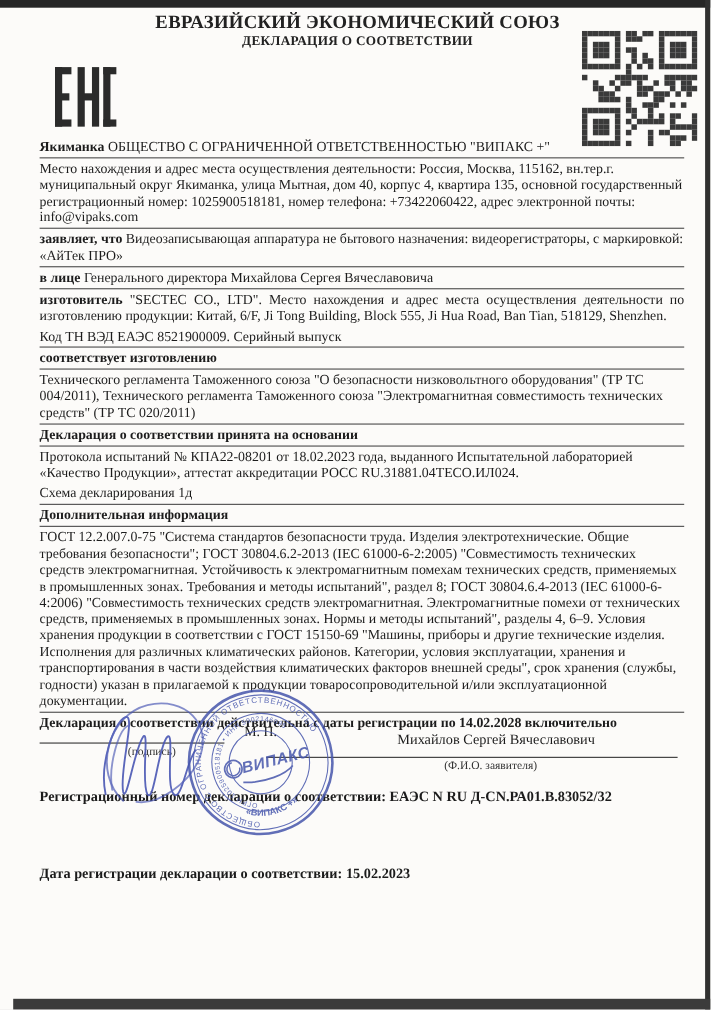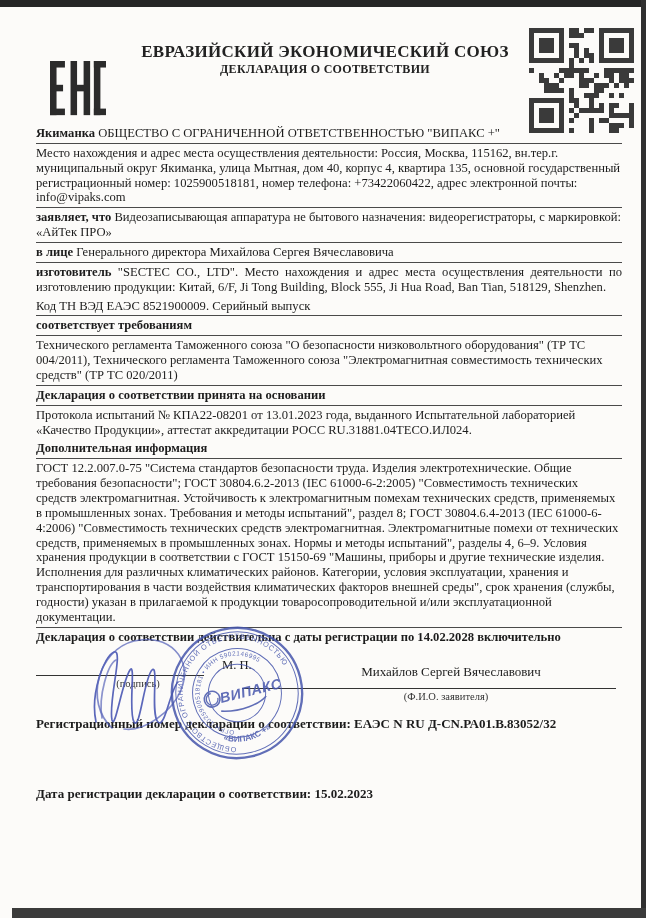--- a/index.html
+++ b/index.html
@@ -10,21 +10,21 @@
     font-family:"Liberation Serif","DejaVu Serif",serif;
     color:#1c1c1c;
     overflow:hidden;
   }
   
   .scan-top{position:absolute;left:0;top:0;width:646px;height:7px;background:#262626;}
   .scan-right{position:absolute;right:0;top:0;width:5px;height:918px;background:#303030;}
   .scan-bottom{position:absolute;left:12px;right:0;top:908px;height:10px;background:#3b3b3b;}
 
   .header-title{
-    position:absolute;left:120px;top:42px;width:410px;
+    position:absolute;left:120px;top:10px;width:410px;
     text-align:center;font-weight:bold;line-height:1.18;
     letter-spacing:.3px;color:#222;
   }
   .header-title .t1{font-size:17px;}
   .header-title .t2{font-size:12px;}
 
   .eac-logo{position:absolute;left:50px;top:60px;}
   .qr{position:absolute;left:529px;top:28px;width:105px;height:105px;}
 
   .content{
@@ -315,30 +315,33 @@
       <span>Генерального директора Михайлова Сергея Вячеславовича</span>
     </div>
     <div class="row just">
       <span class="lbl">изготовитель</span>
       <span>"SECTEC CO., LTD". Место нахождения и адрес места осуществления деятельности по изготовлению продукции: Китай, 6/F, Ji Tong Building, Block 555, Ji Hua Road, Ban Tian, 518129, Shenzhen.</span>
     </div>
     <div class="row rule">
       <span>Код ТН ВЭД ЕАЭС 8521900009. Серийный выпуск</span>
     </div>
     <div class="row rule">
-      <span class="lbl">соответствует требованиям</span>
+      <span class="lbl">соответствует изготовлению</span>
     </div>
     <div class="row rule">
       <span>Технического регламента Таможенного союза "О безопасности низковольтного оборудования" (ТР ТС 004/2011), Технического регламента Таможенного союза "Электромагнитная совместимость технических средств" (ТР ТС 020/2011)</span>
     </div>
     <div class="row rule">
       <span class="lbl">Декларация о соответствии принята на основании</span>
     </div>
     <div class="row">
-      <span>Протокола испытаний № КПА22-08201 от 13.01.2023 года, выданного Испытательной лабораторией «Качество Продукции», аттестат аккредитации РОСС RU.31881.04ТЕСО.ИЛ024.</span>
+      <span>Протокола испытаний № КПА22-08201 от 18.02.2023 года, выданного Испытательной лабораторией «Качество Продукции», аттестат аккредитации РОСС RU.31881.04ТЕСО.ИЛ024.</span>
+    </div>
+    <div class="row rule">
+      <span>Схема декларирования 1д</span>
     </div>
     <div class="row rule">
       <span class="lbl">Дополнительная информация</span>
     </div>
     <div class="row rule">
       <span>ГОСТ 12.2.007.0-75 "Система стандартов безопасности труда. Изделия электротехнические. Общие требования безопасности"; ГОСТ 30804.6.2-2013 (IEC 61000-6-2:2005) "Совместимость технических средств электромагнитная. Устойчивость к электромагнитным помехам технических средств, применяемых в промышленных зонах. Требования и методы испытаний", раздел 8; ГОСТ 30804.6.4-2013 (IEC 61000-6-4:2006) "Совместимость технических средств электромагнитная. Электромагнитные помехи от технических средств, применяемых в промышленных зонах. Нормы и методы испытаний", разделы 4, 6–9. Условия хранения продукции в соответствии с ГОСТ 15150-69 "Машины, приборы и другие технические изделия. Исполнения для различных климатических районов. Категории, условия эксплуатации, хранения и транспортирования в части воздействия климатических факторов внешней среды", срок хранения (службы, годности) указан в прилагаемой к продукции товаросопроводительной и/или эксплуатационной документации.</span>
     </div>
     <div class="row">
       <span class="lbl">Декларация о соответствии  действительна с даты регистрации по 14.02.2028 включительно</span>
     </div>

